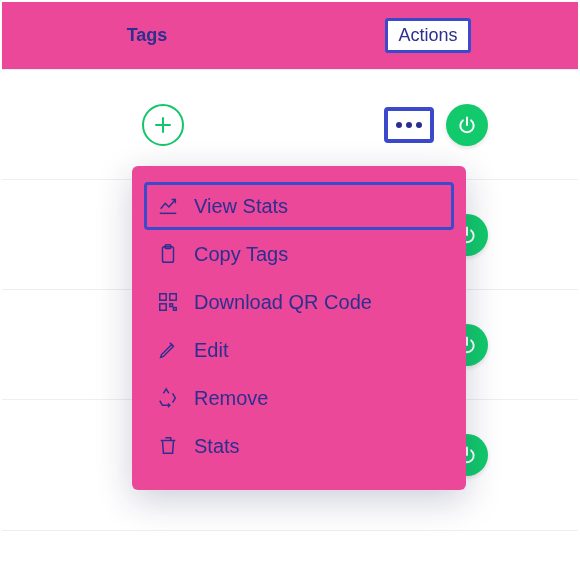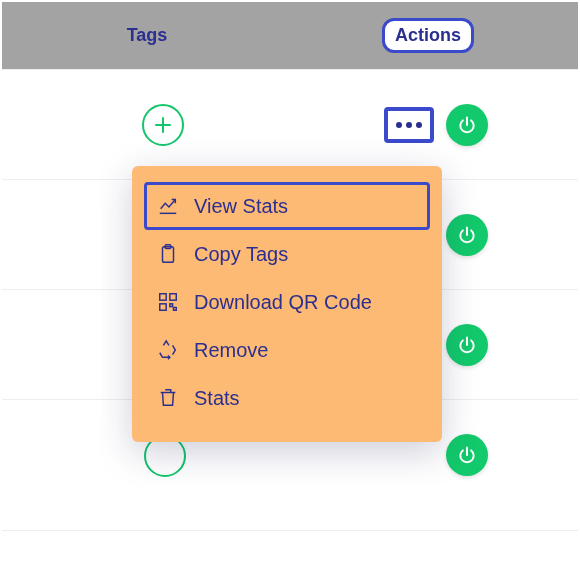--- a/index.html
+++ b/index.html
@@ -14,21 +14,21 @@
 
     .outer {
       padding: 2px;
       background: #fff;
     }
 
     .header-row {
       display: flex;
       align-items: center;
       height: 68px;
-      background: #a3a3a3;
+      background: #ec4899;
       border-bottom: 1px solid #eceef2;
       padding: 0 20px 0 0;
     }
     .col-tags {
       flex: 0 0 290px;
       display: flex;
       justify-content: center;
       align-items: center;
       color: #2b2f8f;
       font-weight: 700;
@@ -37,24 +37,24 @@
     .col-actions-hdr {
       flex: 0 0 100px;
       margin-left: auto;
       margin-right: 80px;
       display: flex;
       justify-content: center;
       align-items: center;
     }
     .header-highlight {
       border: 3px solid #3b4acb;
-      border-radius: 12px;
+      border-radius: 3px;
       padding: 4px 10px;
       color: #2b2f8f;
-      font-weight: 700;
+      font-weight: 400;
       font-size: 18px;
       background: #fff;
     }
 
     .data-row {
       display: flex;
       align-items: center;
       height: 110px;
       border-bottom: 1px solid #eceef2;
       padding: 0 20px 0 0;
@@ -98,22 +98,22 @@
       cursor: pointer;
       box-shadow: 0 2px 4px rgba(0,0,0,0.12);
     }
     .power-btn svg { width: 20px; height: 20px; }
 
     
     .menu {
       position: absolute;
       left: 132px;
       top: 166px;
-      width: 310px;
-      background: #fdba74;
+      width: 334px;
+      background: #ec4899;
       border-radius: 6px;
       box-shadow: 0 10px 36px rgba(29,34,80,0.22);
       padding: 16px 12px 20px 12px;
       z-index: 10;
     }
     .menu-item {
       display: flex;
       align-items: center;
       gap: 14px;
       padding: 12px 12px;
@@ -249,20 +249,29 @@
           <rect x="3" y="3" width="7" height="7"></rect>
           <rect x="14" y="3" width="7" height="7"></rect>
           <rect x="3" y="14" width="7" height="7"></rect>
           <rect x="14" y="14" width="3" height="3"></rect>
           <rect x="18" y="18" width="3" height="3"></rect>
         </svg>
     </span>
     <span>Download QR Code</span>
   </div>
 
+  <div class="menu-item">
+    <span class="menu-icon">
+      <svg viewBox="0 0 24 24">
+          <path d="M4 20l3-1 11-11-2-2L5 17l-1 3z"></path>
+          <path d="M14 4l3 3"></path>
+        </svg>
+    </span>
+    <span>Edit</span>
+  </div>
 
   <div class="menu-item">
     <span class="menu-icon">
       <svg viewBox="0 0 24 24">
           <path d="M7 7l3-5 3 5"></path>
           <path d="M17 7l3 5-3 5"></path>
           <path d="M14 20H6l-3-5"></path>
           <polyline points="12,18 14,20 12,22"></polyline>
         </svg>
     </span>

